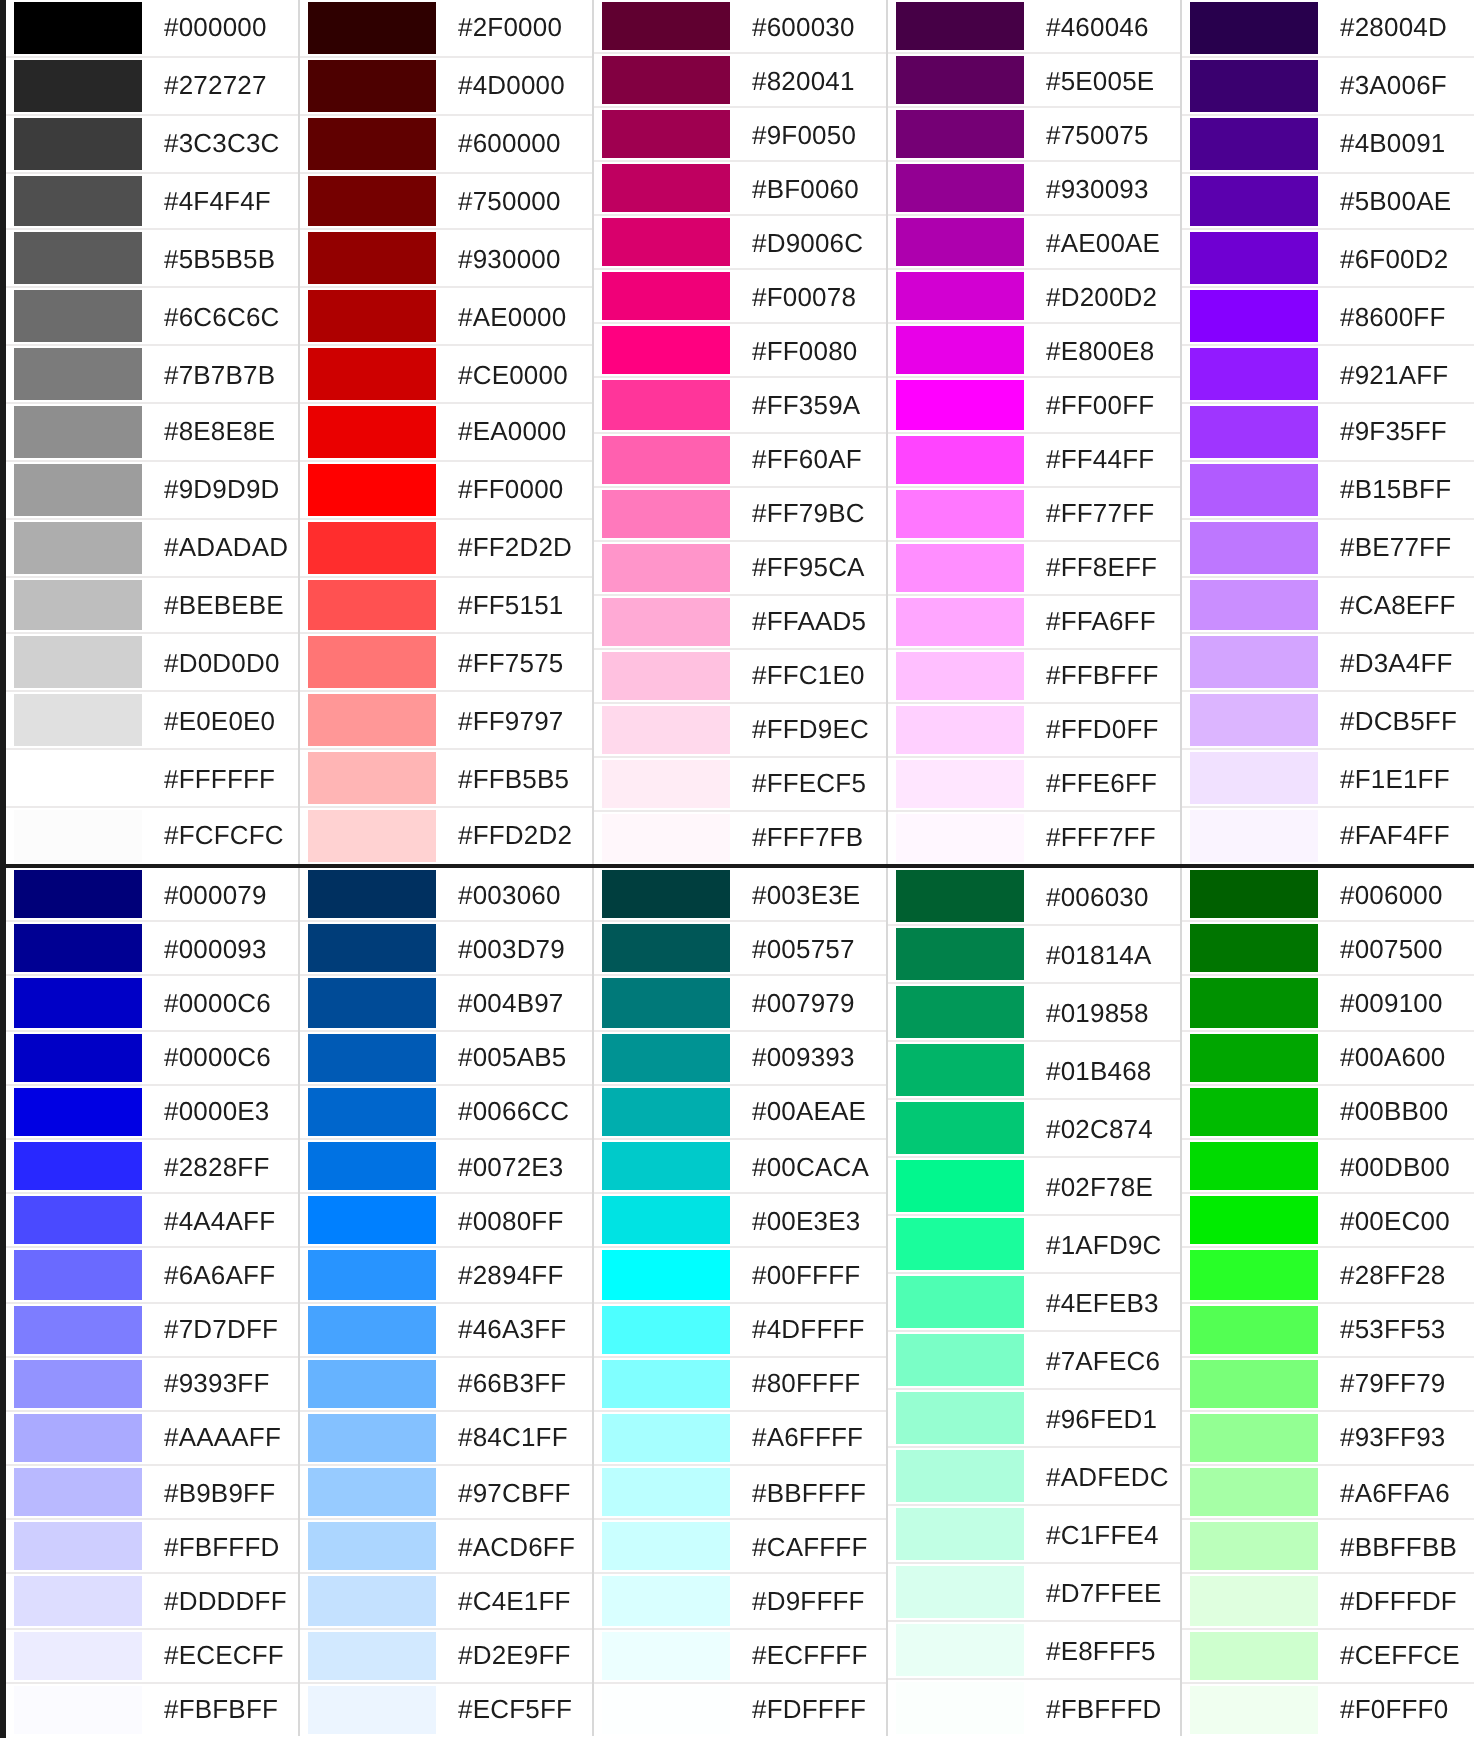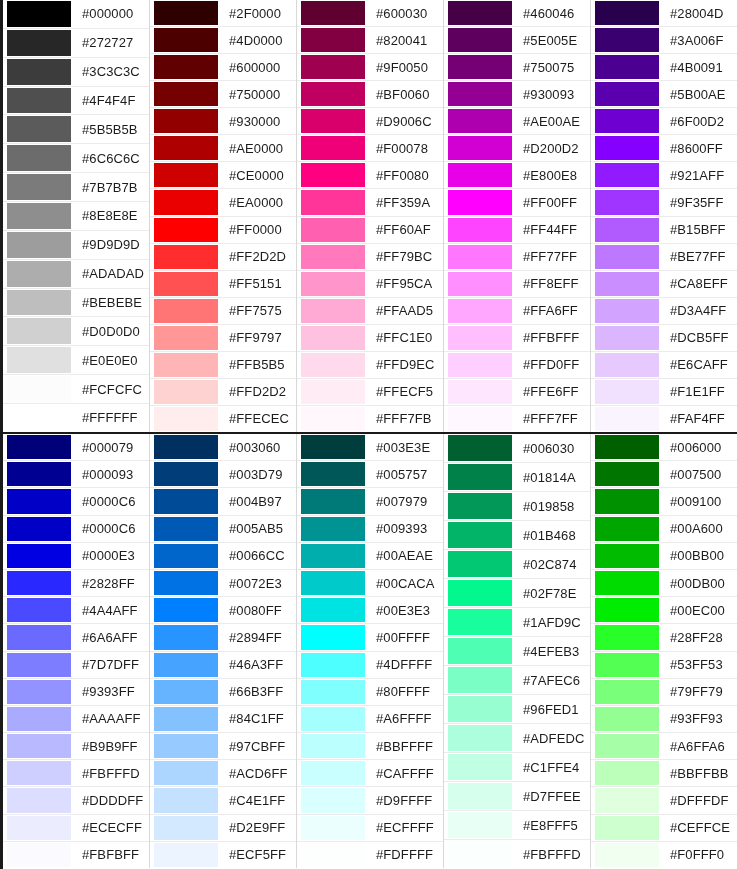--- a/index.html
+++ b/index.html
@@ -160,29 +160,29 @@
           <div class="swatch-label">#D0D0D0</div>
         </div>
         <div class="ramp-row">
           <div class="swatch-wrap">
             <span class="swatch" style="background-color: rgb(224, 224, 224);"></span>
           </div>
           <div class="swatch-label">#E0E0E0</div>
         </div>
         <div class="ramp-row">
           <div class="swatch-wrap">
+            <span class="swatch" style="background-color: rgb(255, 255, 255);"></span>
+          </div>
+          <div class="swatch-label">#FFFFFF</div>
+        </div>
+        <div class="ramp-row">
+          <div class="swatch-wrap">
             <span class="swatch" style="background-color: rgb(252, 252, 252);"></span>
           </div>
           <div class="swatch-label">#FCFCFC</div>
-        </div>
-        <div class="ramp-row">
-          <div class="swatch-wrap">
-            <span class="swatch" style="background-color: rgb(255, 255, 255);"></span>
-          </div>
-          <div class="swatch-label">#FFFFFF</div>
         </div>
       </div>
       <div class="ramp-column">
         <div class="ramp-row">
           <div class="swatch-wrap">
             <span class="swatch" style="background-color: rgb(47, 0, 0);"></span>
           </div>
           <div class="swatch-label">#2F0000</div>
         </div>
         <div class="ramp-row">
@@ -262,26 +262,20 @@
             <span class="swatch" style="background-color: rgb(255, 181, 181);"></span>
           </div>
           <div class="swatch-label">#FFB5B5</div>
         </div>
         <div class="ramp-row">
           <div class="swatch-wrap">
             <span class="swatch" style="background-color: rgb(255, 210, 210);"></span>
           </div>
           <div class="swatch-label">#FFD2D2</div>
         </div>
-        <div class="ramp-row">
-          <div class="swatch-wrap">
-            <span class="swatch" style="background-color: rgb(255, 236, 236);"></span>
-          </div>
-          <div class="swatch-label">#FFECEC</div>
-        </div>
       </div>
       <div class="ramp-column">
         <div class="ramp-row">
           <div class="swatch-wrap">
             <span class="swatch" style="background-color: rgb(96, 0, 48);"></span>
           </div>
           <div class="swatch-label">#600030</div>
         </div>
         <div class="ramp-row">
           <div class="swatch-wrap">
@@ -543,26 +537,20 @@
           <div class="swatch-wrap">
             <span class="swatch" style="background-color: rgb(211, 164, 255);"></span>
           </div>
           <div class="swatch-label">#D3A4FF</div>
         </div>
         <div class="ramp-row">
           <div class="swatch-wrap">
             <span class="swatch" style="background-color: rgb(220, 181, 255);"></span>
           </div>
           <div class="swatch-label">#DCB5FF</div>
-        </div>
-        <div class="ramp-row">
-          <div class="swatch-wrap">
-            <span class="swatch" style="background-color: rgb(230, 202, 255);"></span>
-          </div>
-          <div class="swatch-label">#E6CAFF</div>
         </div>
         <div class="ramp-row">
           <div class="swatch-wrap">
             <span class="swatch" style="background-color: rgb(241, 225, 255);"></span>
           </div>
           <div class="swatch-label">#F1E1FF</div>
         </div>
         <div class="ramp-row">
           <div class="swatch-wrap">
             <span class="swatch" style="background-color: rgb(250, 244, 255);"></span>

